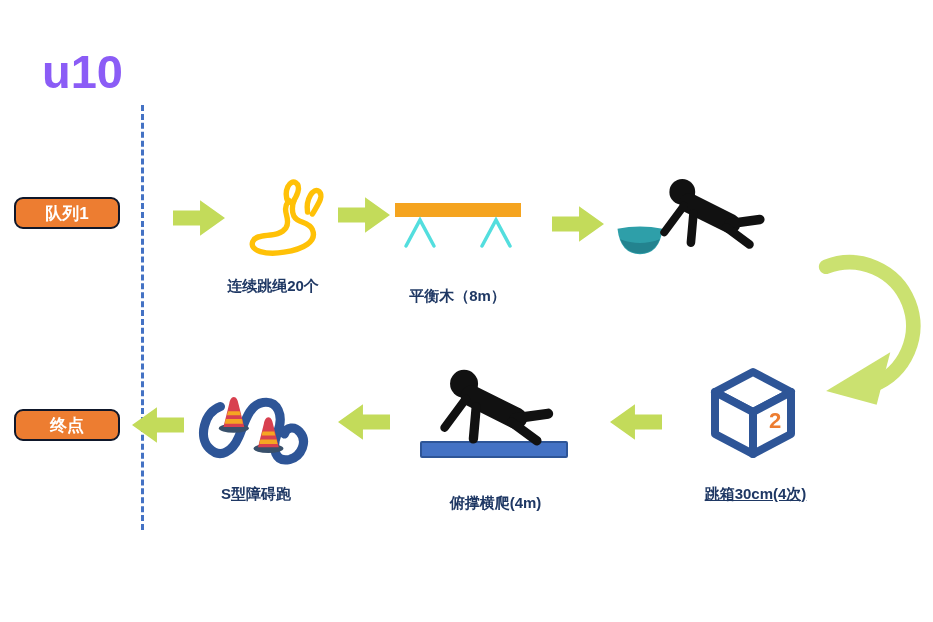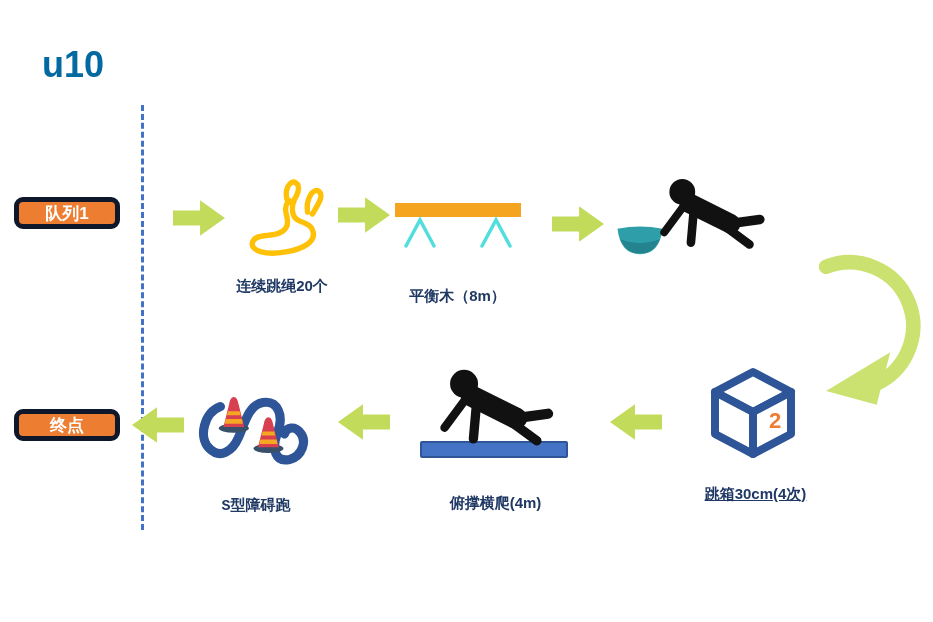--- a/index.html
+++ b/index.html
@@ -3,29 +3,29 @@
 <meta charset="utf-8">
 <style>
   * { margin:0; padding:0; box-sizing:border-box; }
   html,body { background:#fff; }
   .canvas {
     position:relative; width:933px; height:622px; background:#ffffff;
     font-family:"Liberation Sans","DejaVu Sans",sans-serif; overflow:hidden;
   }
   .title {
     position:absolute; left:42px; top:44px;
-    font-size:36px; font-weight:bold; color:#0369a1;
+    font-size:47px; font-weight:bold; color:#8b5cf6;
   }
   .dashed-line {
     position:absolute; left:141px; top:105px; height:425px; width:0;
     border-left:3px dashed #4472C4;
   }
   .badge {
     position:absolute; left:14px; width:106px; height:32px;
-    background:#ED7D31; border:5px solid #0f172a; border-radius:9px;
+    background:#ED7D31; border:2px solid #0f172a; border-radius:9px;
     color:#ffffff; font-weight:bold; font-size:17px;
     display:flex; align-items:center; justify-content:center;
   }
   .badge.queue { top:197px; }
   .badge.finish { top:409px;font-family:Liberation Mono, monospace; }
   .arrow {
     position:absolute; width:52px; height:42px; background:#C3DB5A;
   }
   .arrow.right { clip-path:polygon(0 32%, 52% 32%, 52% 8%, 100% 50%, 52% 92%, 52% 68%, 0 68%); }
   .arrow.left  { clip-path:polygon(100% 32%, 48% 32%, 48% 8%, 0 50%, 48% 92%, 48% 68%, 100% 68%); }
@@ -56,21 +56,21 @@
   <div class="arrow right" style="left:338px; top:194px;"></div>
   <div class="arrow right" style="left:552px; top:203px;"></div>
 
   <svg class="icon-abs" style="left:243px; top:172px;" width="88" height="88" viewBox="0 0 90 88">
     <g fill="none" stroke="#FFC107" stroke-width="5.5" stroke-linecap="round">
       <path d="M47,28 C38,40 50,46 44,56 C36,68 14,60 10,70 C6,80 24,84 42,81 C62,78 76,70 71,58 C67,49 56,52 52,44 C50,40 50,33 52,29"></path>
       <path d="M46,30 C41,18 48,6 54,10 C60,14 55,24 50,31"></path>
       <path d="M66,40 C64,27 72,14 78,19 C83,24 76,33 71,42"></path>
     </g>
   </svg>
-  <div class="station-label" style="left:202px; top:277px; width:160px;">连续跳绳20个</div>
+  <div class="station-label" style="left:193px; top:277px; width:160px;">连续跳绳20个</div>
 
   <svg class="icon-abs" style="left:393px; top:200px;" width="130" height="52" viewBox="0 0 130 52">
     <rect x="2" y="3" width="126" height="14" fill="#F5A41F"></rect>
     <g fill="none" stroke="#53DEDE" stroke-width="3.5" stroke-linecap="round">
       <path d="M13,46 L27,20 L41,46"></path>
       <path d="M89,46 L103,20 L117,46"></path>
     </g>
   </svg>
   <div class="station-label" style="left:385px; top:287px; width:145px;">平衡木（8m）</div>
 
@@ -133,15 +133,15 @@
     </g>
     <g>
       <g transform="translate(52,22) scale(0.64)">
         <ellipse cx="30" cy="52" rx="23" ry="7" fill="#39506B"></ellipse>
         <path d="M30,4 C34,4 36,9 37,14 L46,50 L14,50 L23,14 C24,9 26,4 30,4 Z" fill="#D8404F"></path>
         <polygon points="21,26 39,26 40.5,32 19.5,32" fill="#F5A623"></polygon>
         <polygon points="17.5,38 42.5,38 44,45 16,45" fill="#F5A623"></polygon>
       </g>
     </g>
   </svg>
-  <div class="station-label" style="left:186px; top:496px; width:140px;font-family:Liberation Mono, monospace;">S型障碍跑</div>
+  <div class="station-label" style="left:186px; top:485px; width:140px;">S型障碍跑</div>
 
 </div>
 
 </body></html>

